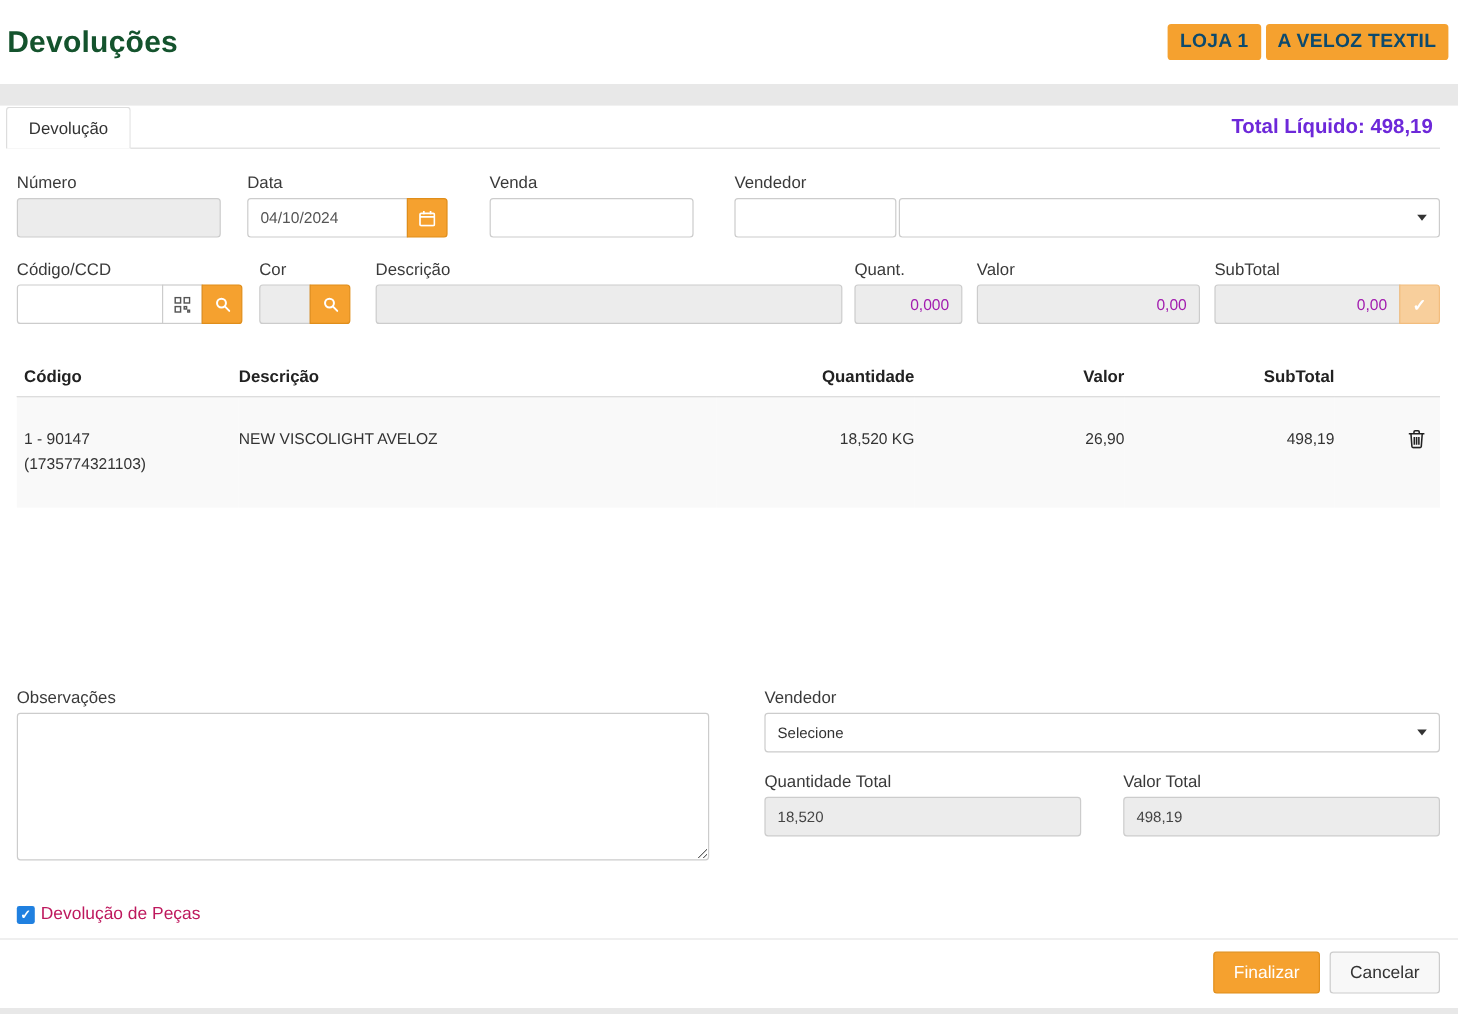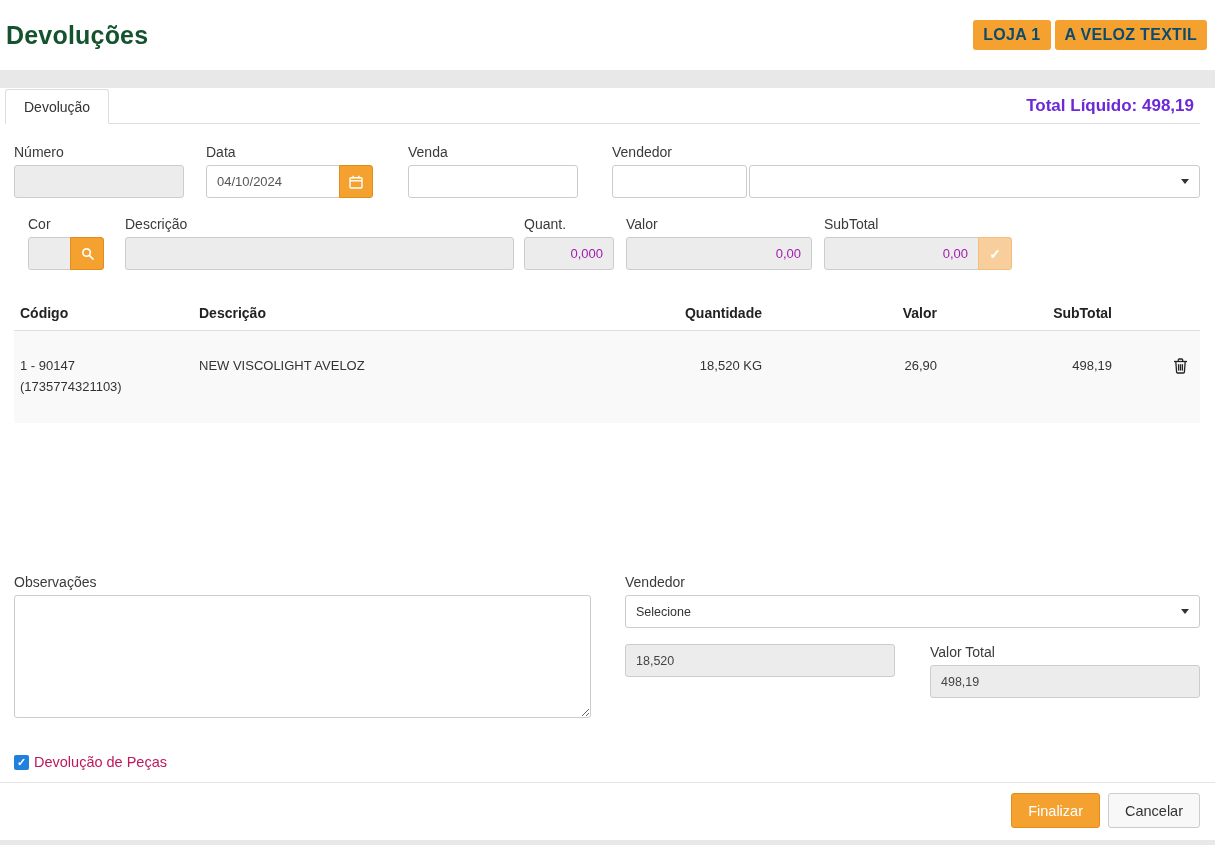--- a/index.html
+++ b/index.html
@@ -171,21 +171,21 @@
   .items-table th.r, .items-table td.r { text-align: right; }
   .items-table th:first-child, .items-table td:first-child { padding-left: 6px; }
   .items-table td { font-size: 13px; color: #333; padding: 25px 0; vertical-align: top; line-height: 1.6; }
   .items-table tbody tr { background: #f9f9f9; }
   .cell-action { text-align: right; padding-right: 10px !important; }
   .icon-btn { background: none; border: none; cursor: pointer; padding: 2px; }
 
   .spacer { flex: 1; min-height: 30px; }
 
   
-  .bottom-grid { display: flex; gap: 34px; flex: none; }
+  .bottom-grid { display: flex; gap: 46px; flex: none; }
   .obs-col { width: 577px; flex: none; }
   .obs-col textarea {
     width: 100%;
     height: 123px;
     border: 1px solid #ccc;
     border-radius: 3px;
     font-family: "Liberation Sans", sans-serif;
     font-size: 13px;
     color: #555;
     padding: 8px 10px;
@@ -283,20 +283,41 @@
         <input class="control" value="" style="">
         <div class="control select flex1">
           <span class="sel-text"></span>
           <i class="caret"></i>
         </div>
       </div>
     </div>
   </div>
 
   <div class="form-row row2">
+    <div class="field f-codigo">
+      <label>Código/CCD</label>
+      <div class="input-group">
+        <input class="control" value="" style="">
+        <button class="btn">
+          <svg width="14" height="14" viewBox="0 0 14 14" fill="none" stroke="#555" stroke-width="1.2">
+            <rect x="1" y="1" width="4.5" height="4.5"></rect>
+            <rect x="8.5" y="1" width="4.5" height="4.5"></rect>
+            <rect x="1" y="8.5" width="4.5" height="4.5"></rect>
+            <rect x="8.5" y="8.5" width="2" height="2"></rect>
+            <rect x="11.5" y="11.5" width="1.5" height="1.5"></rect>
+          </svg>
+        </button>
+        <button class="btn orange last">
+          <svg width="13" height="13" viewBox="0 0 14 14" fill="none" stroke="#fff" stroke-width="1.8">
+            <circle cx="6" cy="6" r="4"></circle>
+            <line x1="9.2" y1="9.2" x2="13" y2="13" stroke-linecap="round"></line>
+          </svg>
+        </button>
+      </div>
+    </div>
     <div class="field f-cor">
       <label>Cor</label>
       <div class="input-group">
         <input class="control" disabled="" value="" style="">
         <button class="btn orange last">
           <svg width="13" height="13" viewBox="0 0 14 14" fill="none" stroke="#fff" stroke-width="1.8">
             <circle cx="6" cy="6" r="4"></circle>
             <line x1="9.2" y1="9.2" x2="13" y2="13" stroke-linecap="round"></line>
           </svg>
         </button>
@@ -380,20 +401,21 @@
     <div class="right-col">
       <div class="field">
         <label>Vendedor</label>
         <div class="control select">
           <span class="sel-text">Selecione</span>
           <i class="caret"></i>
         </div>
       </div>
       <div class="totals-row">
         <div class="field">
+          <label>Quantidade Total</label>
           <input class="control" disabled="" value="18,520" style="">
         </div>
         <div class="field">
           <label>Valor Total</label>
           <input class="control" disabled="" value="498,19" style="">
         </div>
       </div>
     </div>
   </div>
 

